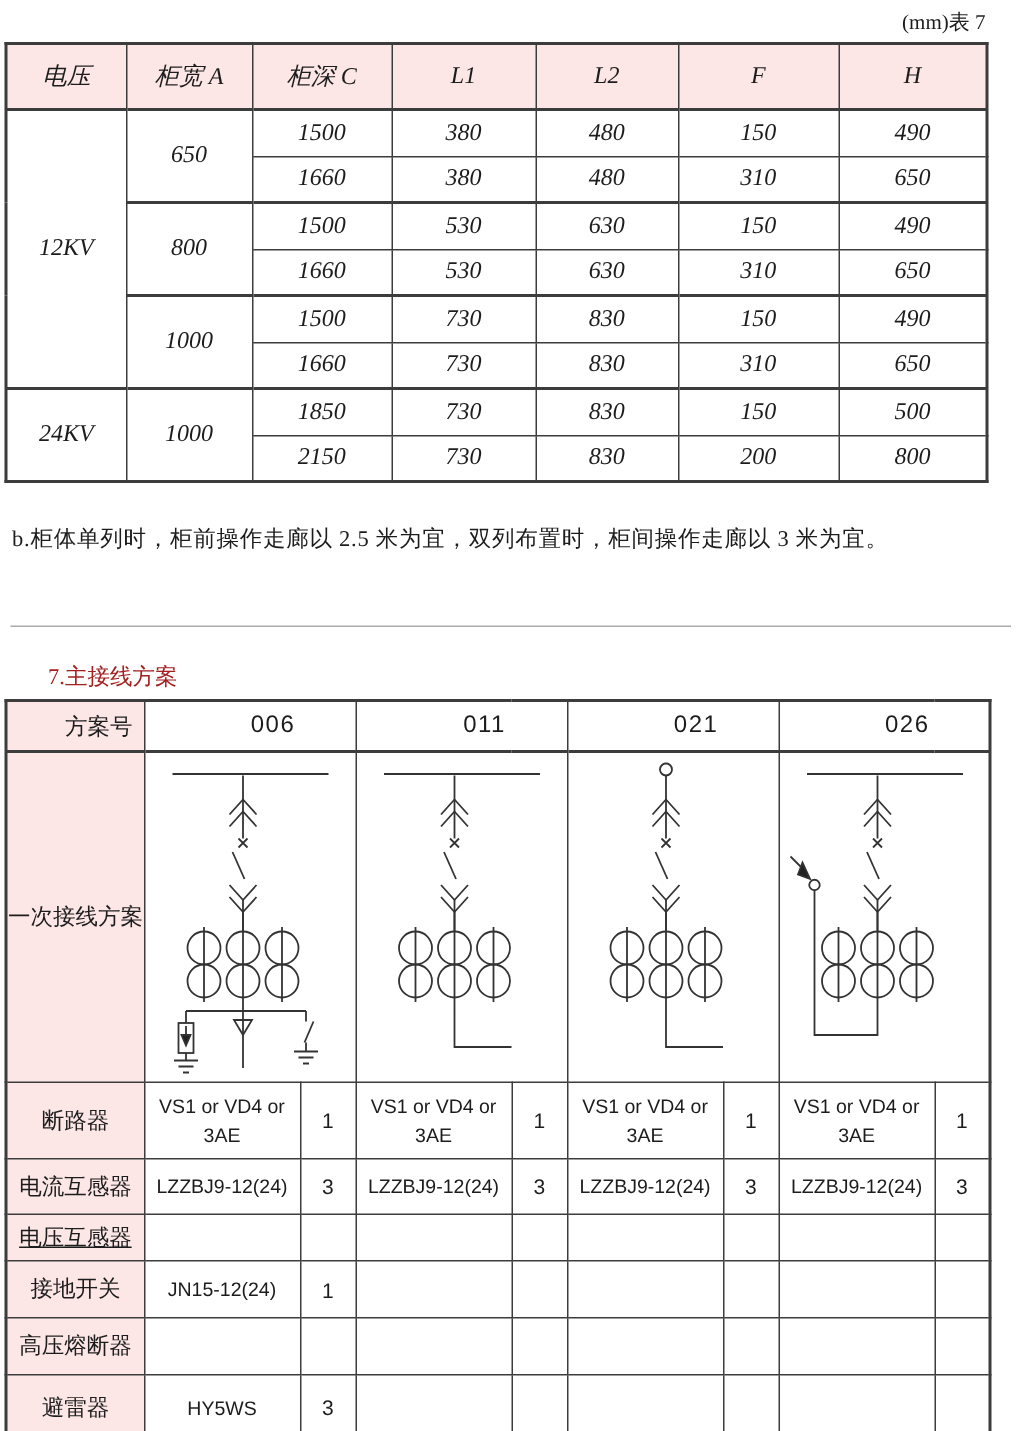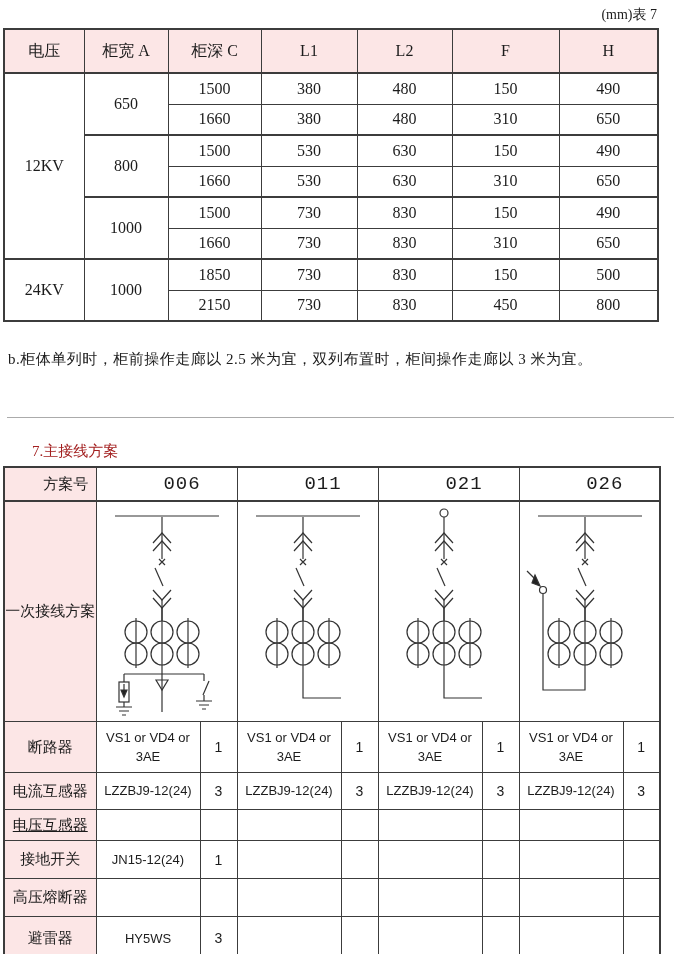--- a/index.html
+++ b/index.html
@@ -12,21 +12,21 @@
   .page { padding:6px 0 0 3px; }
 
   .unit-note {
     width:654px; text-align:right;
     font-size:14px; margin:0 0 4px 0;
   }
 
   table { border-collapse:collapse; table-layout:fixed; }
 
   
-  .dim-table { width:654px; border:2px solid #3c3c3c; font-size:16px; }
+  .dim-table { width:654px; border:2px solid #3c3c3c; font-size:16px;font-style:italic; }
   .dim-table th, .dim-table td {
     border:1px solid #3c3c3c; text-align:center; vertical-align:middle;
     font-weight:normal; padding:0;
   }
   .dim-table thead th { background:#fce6e6; height:42px; border-bottom:2px solid #3c3c3c; }
   .dim-table tbody tr { height:31px; }
   .dim-table tr.gsep td { border-top:2px solid #3c3c3c; }
 
   
   .note { font-size:15px; margin:28px 16px 0 5px; letter-spacing:0.5px; }
@@ -36,21 +36,21 @@
     margin:24px 0 5px 29px;
   }
 
   
   .scheme-table { width:656px; border:2px solid #3c3c3c; }
   .scheme-table td {
     border:1px solid #3c3c3c; text-align:center; vertical-align:middle; padding:0;
   }
   .labelcell { background:#fce6e6; font-size:15px; padding:0 3px; }
   .sch-head td { height:32px; border-bottom:2px solid #3c3c3c;padding-left:31px; }
-  .sid { font-family:Liberation Mono, monospace; font-size:19px; letter-spacing:1px; }
+  .sid { font-family:Liberation Sans, sans-serif; font-size:16px; letter-spacing:1px; }
   .diagram-cell { height:219px; }
   .diagram-cell svg { display:block; margin:0 auto; }
   .model {
     font-family:"Liberation Sans", sans-serif; font-size:13px;
     line-height:1.5; padding:1px 4px;
   }
   .qty { font-family:"Liberation Sans", sans-serif; font-size:14px; }
   tr.r-breaker { height:51px; }
   tr.r-ct      { height:37px; }
   tr.r-pt      { height:31px;text-decoration:underline; }
@@ -171,21 +171,21 @@
         <td>1850</td>
         <td>730</td>
         <td>830</td>
         <td>150</td>
         <td>500</td>
       </tr>
       <tr>
         <td>2150</td>
         <td>730</td>
         <td>830</td>
-        <td>450</td>
+        <td>200</td>
         <td>800</td>
       </tr>
     </tbody>
   </table>
 
   <p class="note">b.柜体单列时，柜前操作走廊以 2.5 米为宜，双列布置时，柜间操作走廊以 3 米为宜。</p>
 
   <hr class="divider">
 
   <h3 class="section-title">7.主接线方案</h3>

